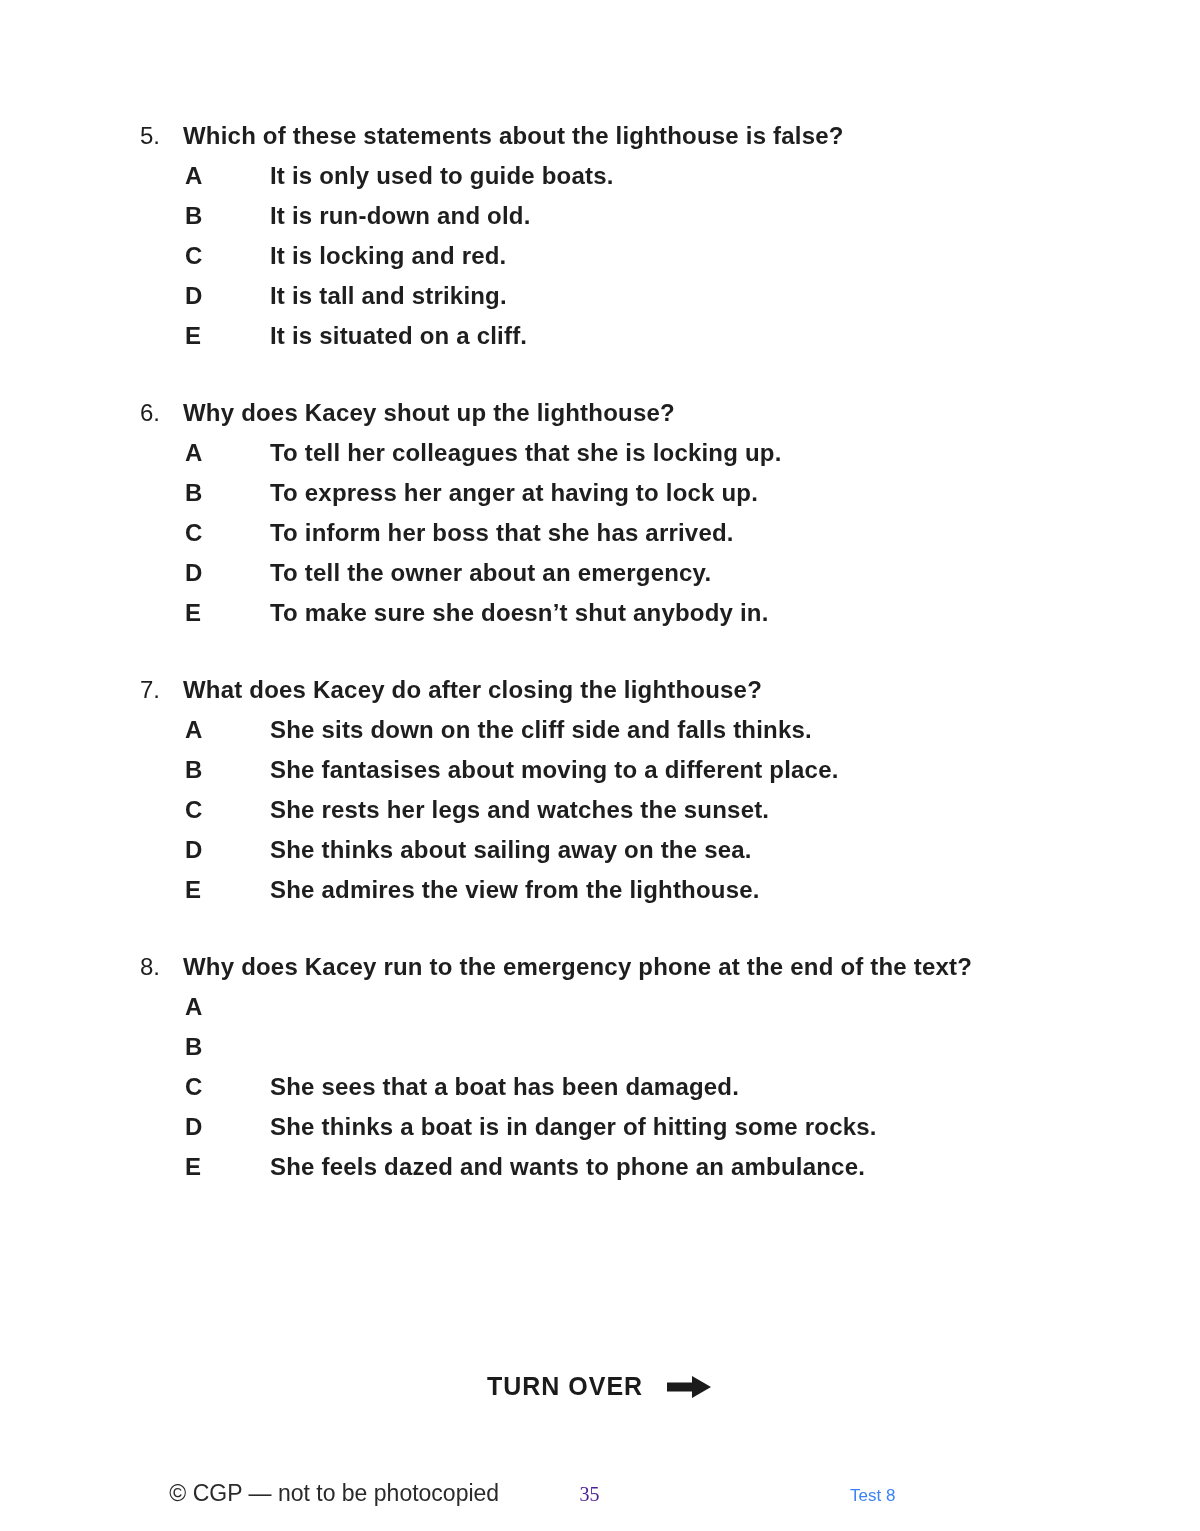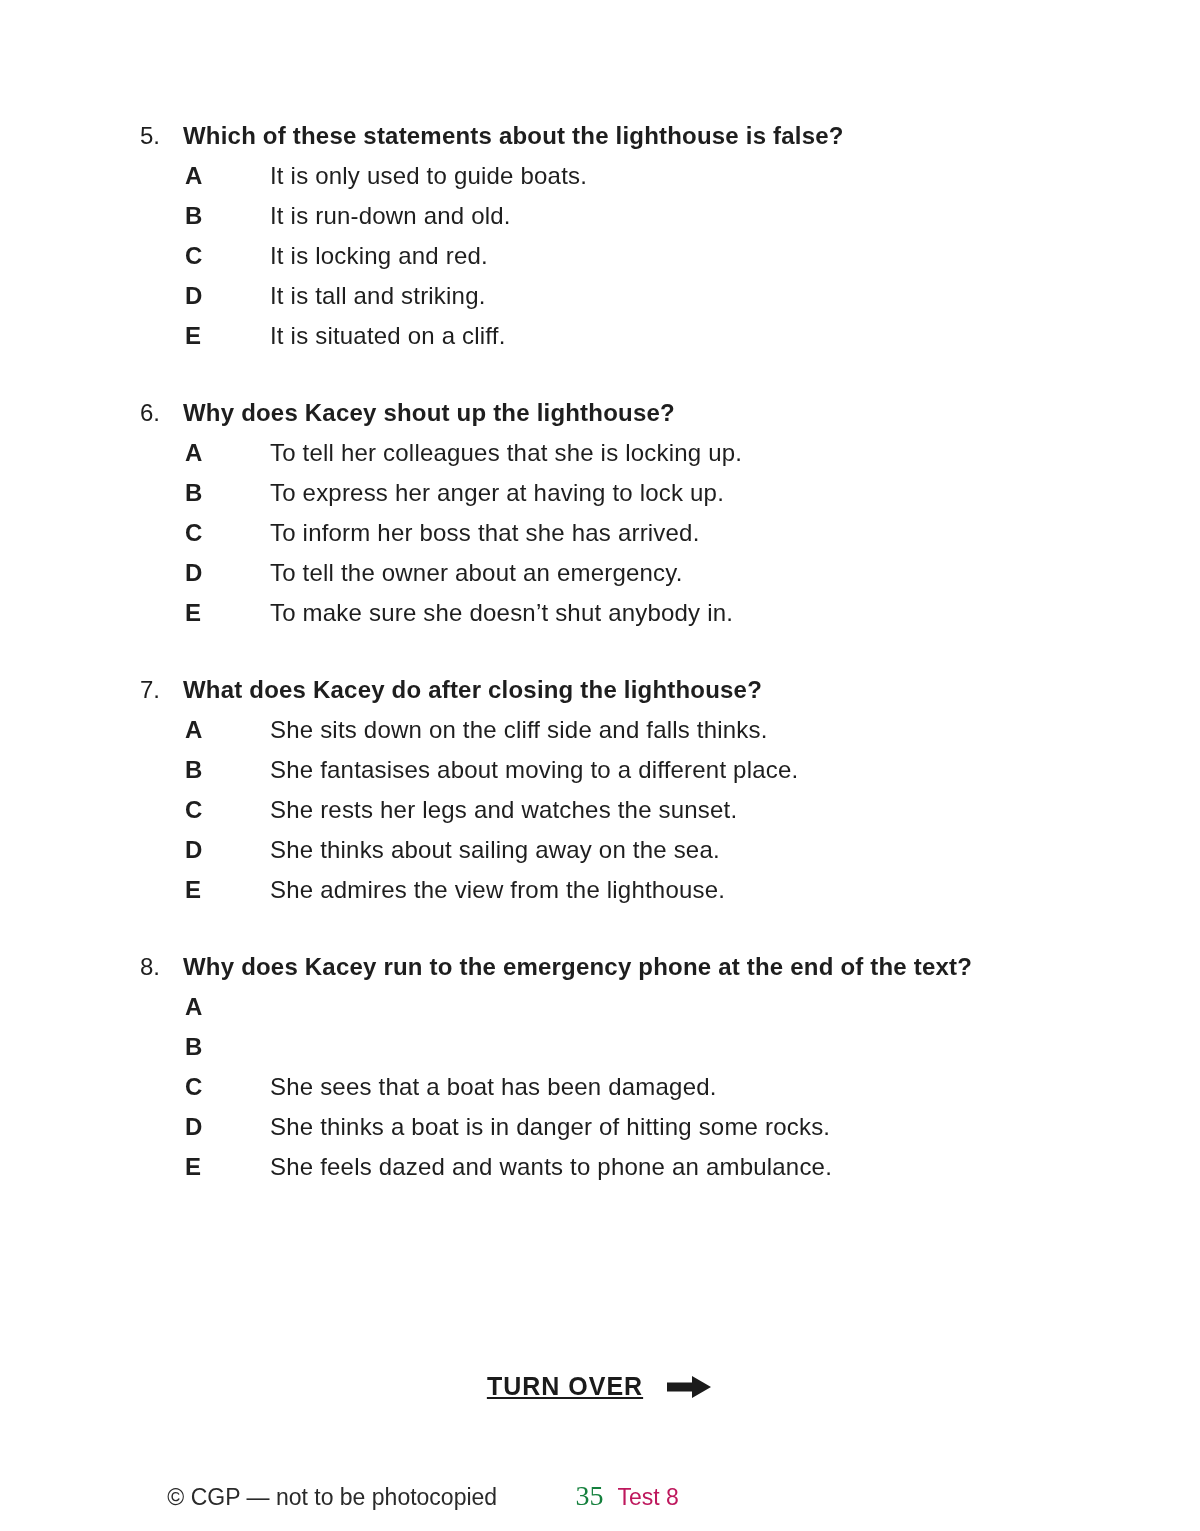--- a/index.html
+++ b/index.html
@@ -49,37 +49,37 @@
     font-size: 24px;
   }
   .opt-letter {
     width: 85px;
     flex: 0 0 85px;
     font-weight: 700;
   }
   .opt-text {
     flex: 1;
     letter-spacing: 0.2px;
+    font-weight: bold;
   }
   .turnover {
     position: absolute;
     top: 1372px;
     left: 0;
     width: 100%;
     display: flex;
     justify-content: center;
     align-items: center;
     gap: 22px;
   }
   .turnover-label {
     font-size: 25px;
     font-weight: 700;
     letter-spacing: 1px;
     color: #1b1b1b;
-    text-decoration: underline;
   }
   .arrow-icon {
     display: inline-block;
     line-height: 0;
   }
   .footer {
     position: absolute;
     top: 1480px;
     left: 75px;
     right: 68px;
@@ -88,29 +88,29 @@
   }
   .footer-left {
     flex: 1;
     text-align: center;
     font-size: 23px;
     color: #2a2a2a;
   }
   .footer-center {
     flex: 0 0 auto;
     font-family: "Liberation Serif", serif;
-    font-size: 28px;
-    color: #15803d;
+    font-size: 20px;
+    color: #4c1d95;
     transform: translateX(-14px);
   }
   .footer-right {
     flex: 1;
-    text-align: left;
-    font-size: 23px;
-    color: #be185d;
+    text-align: center;
+    font-size: 17px;
+    color: #3b82f6;
   }
 </style>
 </head>
 <body>
 
 <div class="sheet">
   <div class="content">
 
     <div class="question-block">
       <div class="q-row">

